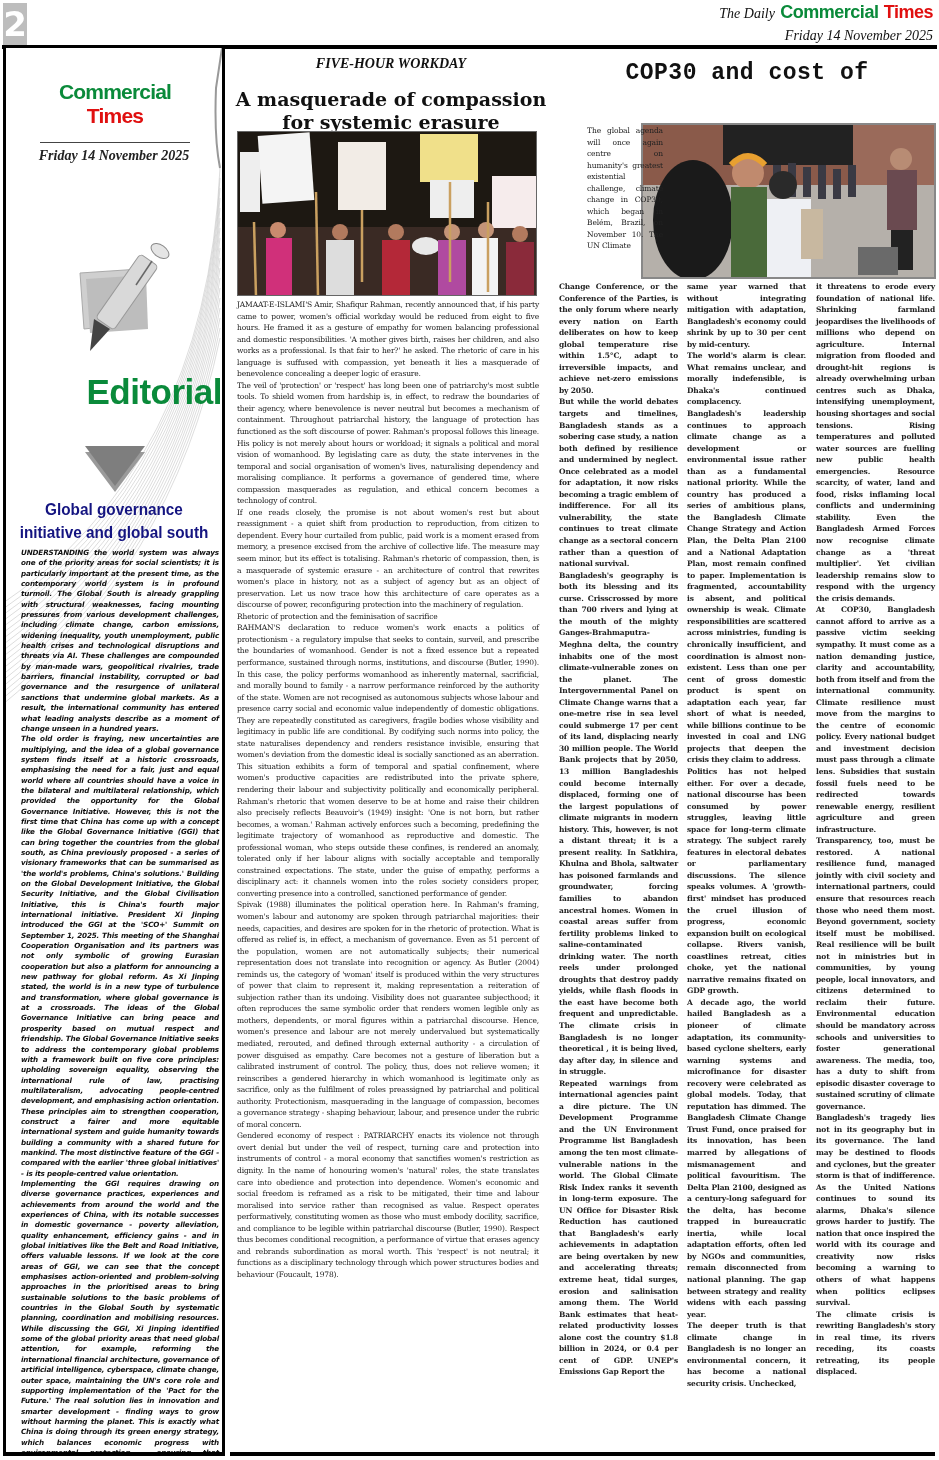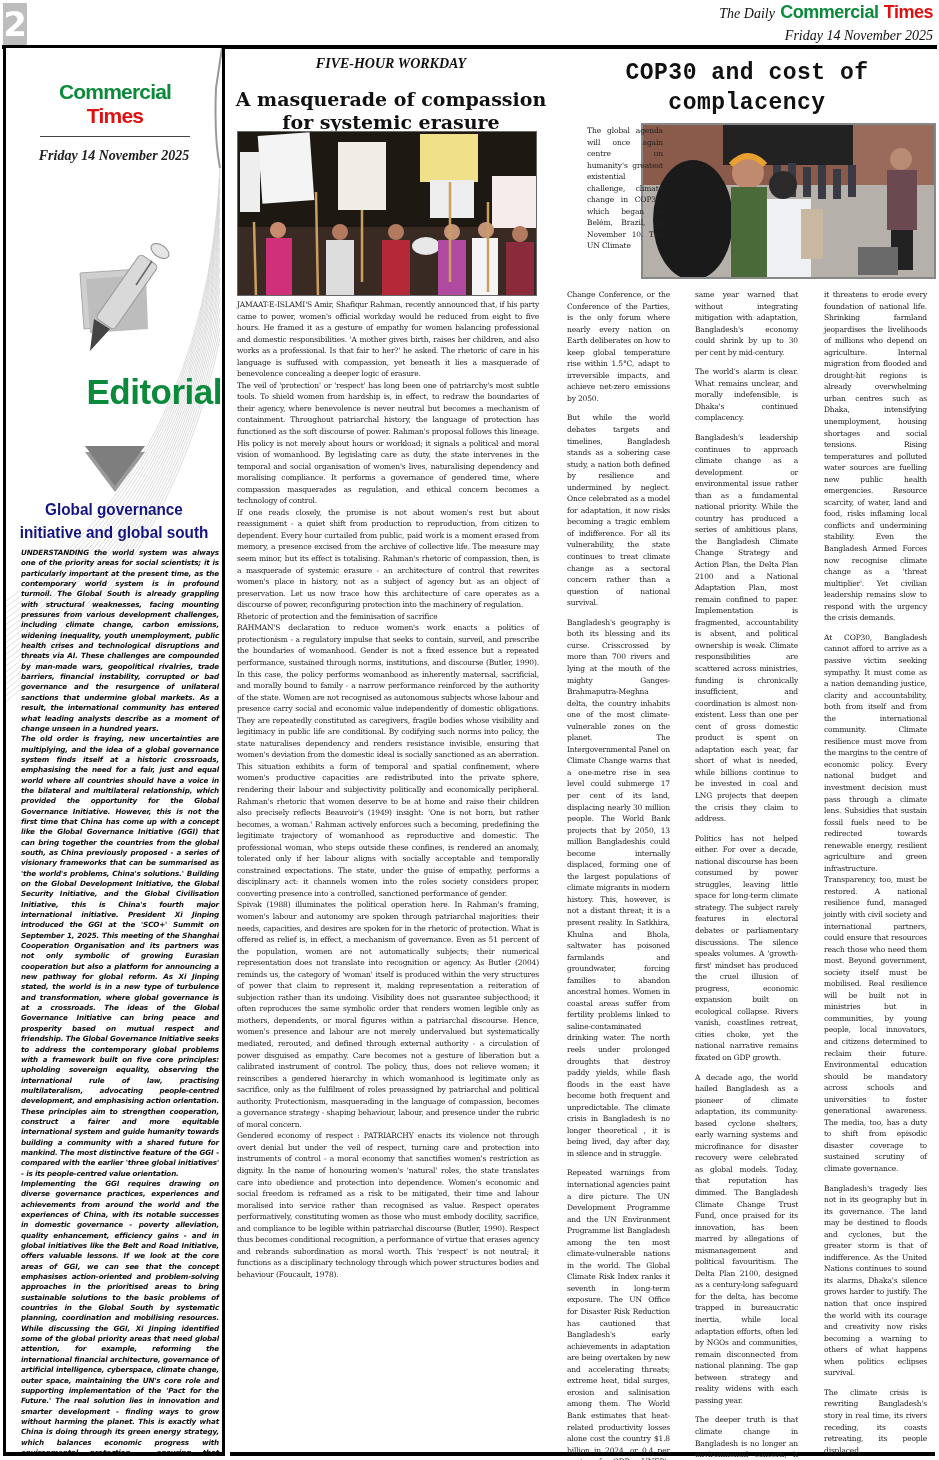--- a/index.html
+++ b/index.html
@@ -14,21 +14,21 @@
   .masthead .commercial { font-family: "Liberation Sans", sans-serif; font-weight: bold; color: #0a8a3a; font-size: 18px; letter-spacing: -0.5px; }
   .masthead .times { font-family: "Liberation Sans", sans-serif; font-weight: bold; color: #e01010; font-size: 18px; letter-spacing: -0.5px; }
   .masthead .date { font-family: "Liberation Serif", serif; font-style: italic; font-size: 14px; margin-top: 4px; }
   .top-rule { position: absolute; left: 2px; right: 2px; top: 45px; height: 4px; background: #000; }
 
   
   .editorial-col { position: absolute; left: 3px; top: 48px; width: 222px; height: 1408px;
     border-left: 3px solid #000; border-right: 3px solid #000; border-bottom: 4px solid #000; overflow: hidden; background: #fff; }
   .ed-swoosh { position: absolute; left: 0; top: 0; width: 216px; height: 720px; }
   .ed-logo { position: absolute; left: 34px; top: 32px; width: 150px; text-align: center; border-bottom: 1.5px solid #444;
-    font-family: "Liberation Sans", sans-serif; font-weight: bold; font-size: 21px; letter-spacing: -0.8px; padding-bottom: 8px; }
+    font-family: "Liberation Sans", sans-serif; font-weight: bold; font-size: 21px; letter-spacing: -0.8px; padding-bottom: 14px; }
   .ed-logo .g { color: #0a8a3a; } .ed-logo .r { color: #e01010; }
   .ed-date { position: absolute; left: 0; width: 216px; top: 100px; text-align: center; font-family: "Liberation Serif", serif;
     font-style: italic; font-weight: bold; font-size: 14px; color: #222; }
   .ed-pen { position: absolute; left: 70px; top: 185px; }
   .ed-title { position: absolute; left: 0; width: 216px; top: 324px; text-align: right; font-family: "Liberation Sans", sans-serif;
     font-weight: bold; font-size: 35px; color: #0a8a3a; letter-spacing: -0.5px; }
   .ed-arrow { position: absolute; left: 79px; top: 398px; }
   .ed-headline { position: absolute; left: 0; width: 216px; top: 450px; text-align: center; font-family: "Liberation Sans", sans-serif;
     font-weight: bold; font-size: 17px; line-height: 23px; color: #141480; transform: scaleX(0.9); }
   .ed-body { position: absolute; left: 15px; top: 447px; width: 198px; font-family: "DejaVu Sans", sans-serif; font-style: italic;
@@ -46,21 +46,21 @@
   .center-rule { position: absolute; left: 230px; right: 4px; top: 1452px; height: 4px; background: #000; }
 
   
   .cop-headline { position: absolute; left: 558px; width: 378px; top: 58px; text-align: center; font-family: Liberation Mono, monospace;
     font-weight: bold; font-size: 23px; line-height: 30px; letter-spacing: 0.5px; }
   .photo-cop { position: absolute; left: 641px; top: 123px; width: 295px; height: 156px; overflow: hidden; border: 2px solid #888; background: #8a6a55; }
   .cop-intro { position: absolute; left: 559px; top: 125px; width: 76px; font-family: "DejaVu Serif", serif; font-size: 7.5px;
     line-height: 11.55px; text-align: justify; color: #222; letter-spacing: -0.1px; margin-left: 28px; }
   .cop-col { position: absolute; top: 281px; width: 119px; font-family: "DejaVu Serif", serif; font-size: 7.5px;
     line-height: 11.55px; text-align: justify; color: #222; letter-spacing: -0.15px; }
-  .cop-col p { margin: 8px; }
+  .cop-col p { margin: 0; font-weight: bold; }
   .cop-col-1 { left: 559px; } .cop-col-2 { left: 687px; } .cop-col-3 { left: 816px; }
 </style>
 </head>
 <body>
 
 <div class="page-num">2</div>
 <div class="masthead">
   <div class="brand">
     <span class="the-daily">The Daily</span>
     <span class="commercial">Commercial</span>
@@ -168,21 +168,20 @@
     <p> Rhetoric of protection and the feminisation of sacrifice</p>
     <p>RAHMAN'S declaration to reduce women's work enacts a politics of protectionism - a regulatory impulse that seeks to contain, surveil, and prescribe the boundaries of womanhood. Gender is not a fixed essence but a repeated performance, sustained through norms, institutions, and discourse (Butler, 1990). In this case, the policy performs womanhood as inherently maternal, sacrificial, and morally bound to family - a narrow performance reinforced by the authority of the state. Women are not recognised as autonomous subjects whose labour and presence carry social and economic value independently of domestic obligations. They are repeatedly constituted as caregivers, fragile bodies whose visibility and legitimacy in public life are conditional. By codifying such norms into policy, the state naturalises dependency and renders resistance invisible, ensuring that women's deviation from the domestic ideal is socially sanctioned as an aberration. This situation exhibits a form of temporal and spatial confinement, where women's productive capacities are redistributed into the private sphere, rendering their labour and subjectivity politically and economically peripheral. Rahman's rhetoric that women deserve to be at home and raise their children also precisely reflects Beauvoir's (1949) insight: 'One is not born, but rather becomes, a woman.' Rahman actively enforces such a becoming, predefining the legitimate trajectory of womanhood as reproductive and domestic. The professional woman, who steps outside these confines, is rendered an anomaly, tolerated only if her labour aligns with socially acceptable and temporally constrained expectations. The state, under the guise of empathy, performs a disciplinary act: it channels women into the roles society considers proper, converting presence into a controlled, sanctioned performance of gender.</p>
     <p>Spivak (1988) illuminates the political operation here. In Rahman's framing, women's labour and autonomy are spoken through patriarchal majorities: their needs, capacities, and desires are spoken for in the rhetoric of protection. What is offered as relief is, in effect, a mechanism of governance. Even as 51 percent of the population, women are not automatically subjects; their numerical representation does not translate into recognition or agency. As Butler (2004) reminds us, the category of 'woman' itself is produced within the very structures of power that claim to represent it, making representation a reiteration of subjection rather than its undoing. Visibility does not guarantee subjecthood; it often reproduces the same symbolic order that renders women legible only as mothers, dependents, or moral figures within a patriarchal discourse. Hence, women's presence and labour are not merely undervalued but systematically mediated, rerouted, and defined through external authority - a circulation of power disguised as empathy. Care becomes not a gesture of liberation but a calibrated instrument of control. The policy, thus, does not relieve women; it reinscribes a gendered hierarchy in which womanhood is legitimate only as sacrifice, only as the fulfilment of roles preassigned by patriarchal and political authority. Protectionism, masquerading in the language of compassion, becomes a governance strategy - shaping behaviour, labour, and presence under the rubric of moral concern.</p>
     <p> Gendered economy of respect : PATRIARCHY enacts its violence not through overt denial but under the veil of respect, turning care and protection into instruments of control - a moral economy that sanctifies women's restriction as dignity. In the name of honouring women's 'natural' roles, the state translates care into obedience and protection into dependence. Women's economic and social freedom is reframed as a risk to be mitigated, their time and labour moralised into service rather than recognised as value. Respect operates performatively, constituting women as those who must embody docility, sacrifice, and compliance to be legible within patriarchal discourse (Butler, 1990). Respect thus becomes conditional recognition, a performance of virtue that erases agency and rebrands subordination as moral worth. This 'respect' is not neutral; it functions as a disciplinary technology through which power structures bodies and behaviour (Foucault, 1978).</p>
   </div>
 </div>
 <div class="center-rule"></div>
 
 <div class="cop-headline">
   <div>COP30 and cost of</div>
-  <div>complacency</div>
 </div>
 <div class="photo-cop">
   <svg width="291" height="152" viewBox="0 0 291 152">
     <rect width="291" height="152" fill="#8a5a4a"></rect>
     <rect x="80" y="0" width="130" height="40" fill="#222"></rect>
     <rect x="210" y="0" width="81" height="90" fill="#9a6a5a"></rect>
     <rect x="0" y="60" width="291" height="92" fill="#b5b0aa"></rect>
     <g fill="#3a3a44">
       <rect x="130" y="40" width="8" height="30"></rect>
         <rect x="145" y="38" width="8" height="34"></rect>

